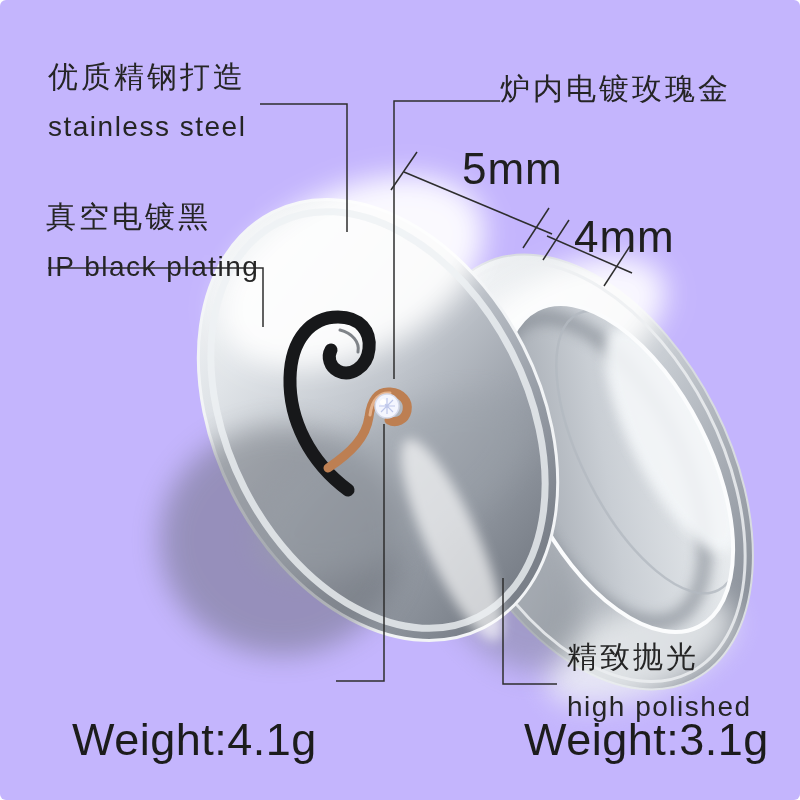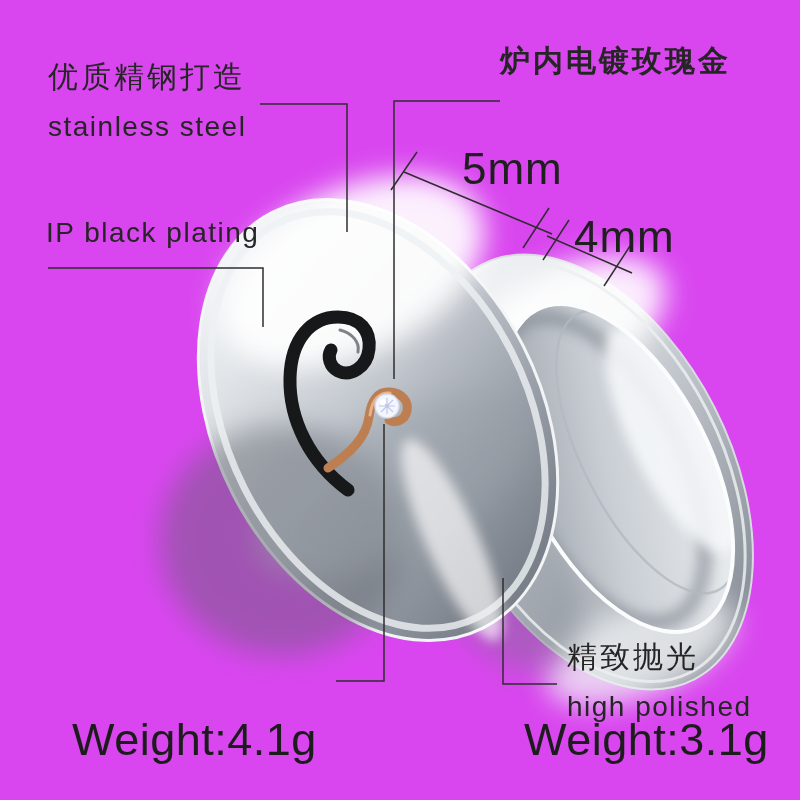--- a/index.html
+++ b/index.html
@@ -1,18 +1,18 @@
 <!DOCTYPE html>
 <html><head>
 <meta charset="utf-8">
 <style>
   html,body{margin:0;padding:0;background:#ffffff;}
   .stage{
-    position:relative;width:800px;height:800px;background:#d946ef;overflow:hidden;
-    font-family:"Liberation Sans", sans-serif;color:#2b2b2b;
+    position:relative;width:800px;height:800px;background:#c4b5fd;overflow:hidden;
+    font-family:"Liberation Sans", sans-serif;color:#2b2b2b;border-radius:6px;
   }
   .layer{position:absolute;left:0;top:0;}
   .label{position:absolute;white-space:nowrap;}
   .label .zh{font-size:30px;letter-spacing:3px;line-height:34px;color:#252525;}
   .label .en{font-size:28px;letter-spacing:1.5px;line-height:30px;color:#252525;margin-top:18px;}
   .dim{position:absolute;font-size:44px;letter-spacing:1px;color:#1f1f1f;white-space:nowrap;}
   .weight{position:absolute;font-size:45px;letter-spacing:0.5px;color:#1c1c1c;white-space:nowrap;}
 </style>
 </head>
 <body>
@@ -113,25 +113,26 @@
         <path d="M604,286 L630,246"></path>
       </g>
     </g>
   </svg>
 
   <div class="label" style="left:48px;top:60px;">
     <div class="zh">优质精钢打造</div>
     <div class="en">stainless steel</div>
   </div>
 
-  <div class="label" style="left:500px;top:44px;font-weight:bold;">
+  <div class="label" style="left:500px;top:72px;">
     <div class="zh">炉内电镀玫瑰金</div>
   </div>
 
   <div class="label" style="left:46px;top:200px;">
+    <div class="zh">真空电镀黑</div>
     <div class="en">IP black plating</div>
   </div>
 
 
   <div class="label" style="left:567px;top:640px;">
     <div class="zh">精致抛光</div>
     <div class="en">high polished</div>
   </div>
 
   <div class="dim" style="left:462px;top:144px;">5mm</div>

